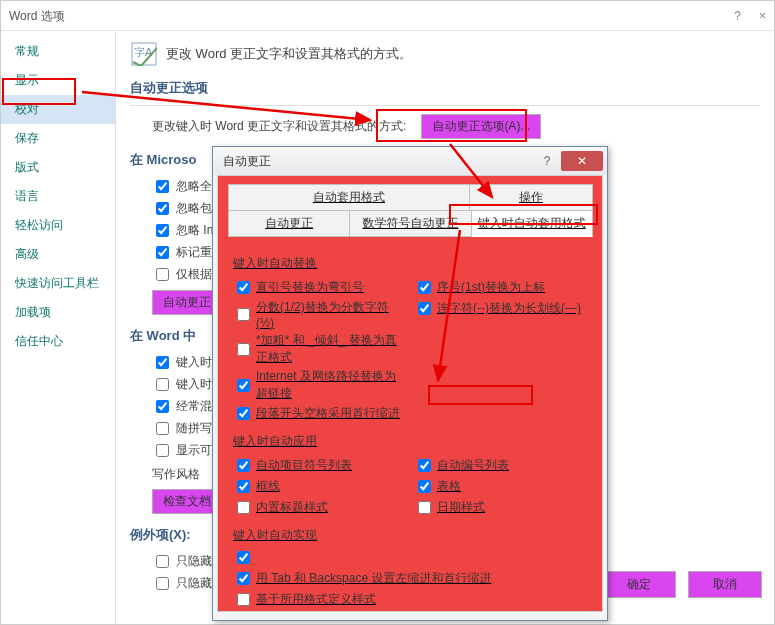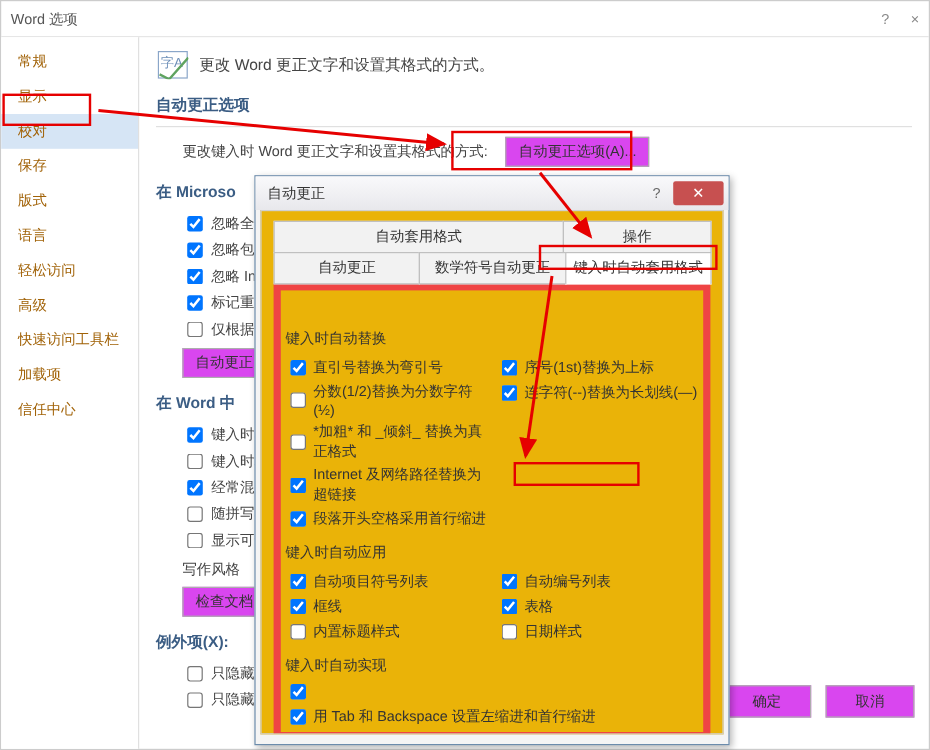--- a/index.html
+++ b/index.html
@@ -16,21 +16,21 @@
     border-bottom: 1px solid #e6e6e6;
   }
   .wo-titlebar .right { display: flex; gap: 18px; color: #888; }
 
   .wo-body { display: flex; height: calc(100% - 30px); }
   .sidebar {
     width: 115px; background: #fff; border-right: 1px solid #e0e0e0;
     padding-top: 6px;
   }
   .sidebar-item {
-    padding: 6px 14px; font-size: 12px; color: #a16207; cursor: pointer;
+    padding: 6px 14px; font-size: 12px; color: #0f766e; cursor: pointer;
   }
   .sidebar-item.selected { background: #d6e5f5; }
 
   .content { flex: 1; padding: 10px 14px; position: relative; overflow: hidden; }
   .content-header { display: flex; align-items: center; gap: 8px; margin-bottom: 12px; text-align: right; }
   .content-header .icon {
     width: 28px; height: 26px; display: inline-flex; align-items: center; justify-content: center;
   }
   .content-header span.title { font-size: 13px; color: #444; }
 
@@ -59,31 +59,31 @@
     height: 28px; background: linear-gradient(#f9f9fb,#e8e8ec);
     display: flex; justify-content: space-between; align-items: center;
     padding: 0 4px 0 10px; font-size: 12px; color: #333;
   }
   .ac-titlebar .controls { display: flex; }
   .ac-close { width: 42px; height: 20px; background: #c75050; color: #fff;
     display: flex; align-items: center; justify-content: center; font-size: 12px;
     border-radius: 2px; margin-left: 2px; }
   .ac-help { width: 24px; height: 20px; color: #666; display:flex;align-items:center;justify-content:center;font-size:12px;}
 
-  .ac-body { padding: 8px 10px 10px 10px; background: #eab308; margin: 0 4px 4px 4px;
-    height: calc(100% - 36px); border: 1px solid #d0d0d0; position:relative; overflow:hidden;}
+  .ac-body { padding: 8px 10px 10px 10px; background: #ef4444; margin: 0 4px 4px 4px;
+    height: calc(100% - 36px); border: 1px solid #d0d0d0; position:relative; overflow:hidden;text-decoration:underline;}
   .tabs-row1, .tabs-row2 { display: flex; }
   .tab {
     flex: 1; text-align: center; font-size: 12px; padding: 4px 2px;
     border: 1px solid #c0c0c0; background: #f2f2f2; cursor: pointer; color:#333;
     margin-right:-1px;
   }
   .tabs-row1 { margin-bottom: -1px; }
   .tab.selected { background: #fff; border-bottom: 1px solid #fff; font-weight: normal; position:relative; z-index:1;}
-  .tab-content-border { border:6px solid #ef4444; margin-top:-1px; padding-top:24px; height:380px; }
+  .tab-content-border { border:1px solid #ef4444; margin-top:-1px; padding-top:10px; height:380px; }
 
   .group-title { font-size: 12px; color: #333; margin: 8px 4px 4px 4px; }
   .two-col { display: flex; }
   .col { flex: 1; }
   .ck { display: flex; align-items: center; gap: 3px; font-size: 12px; color: #333; margin: 2px 4px; }
 
   
   .hl { position: absolute; border: 2px solid #e60000; pointer-events: none; z-index: 20; }
   .hl-side { left: 2px; top: 78px; width: 74px; height: 27px; }
   .hl-btn { left: 376px; top: 109px; width: 151px; height: 33px; }

